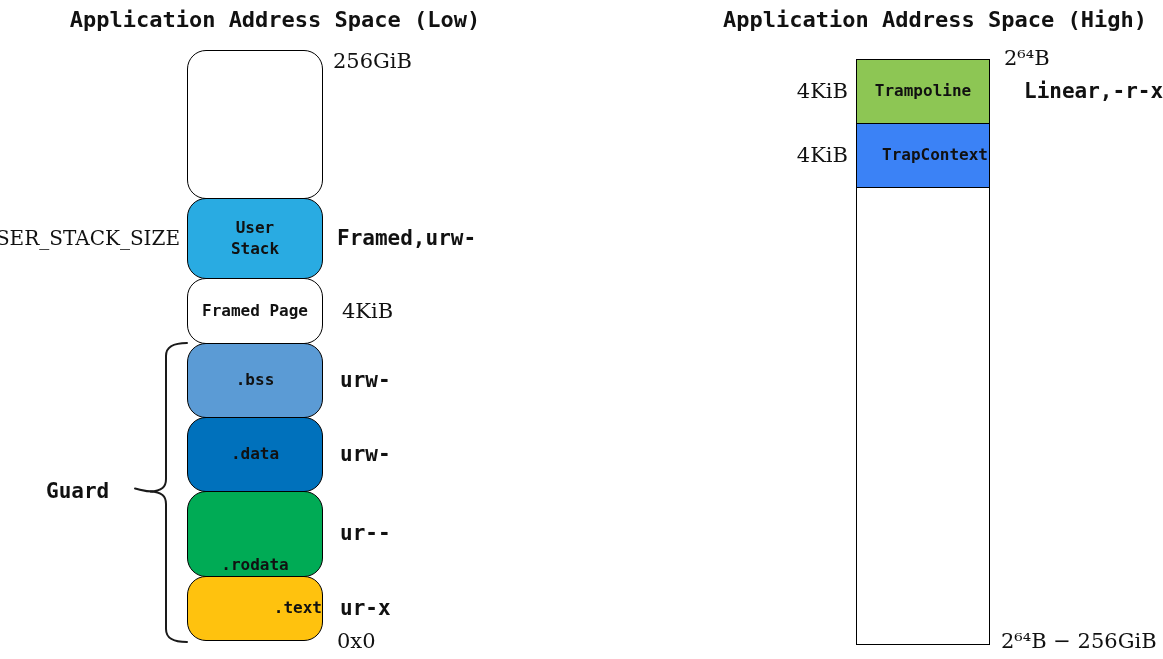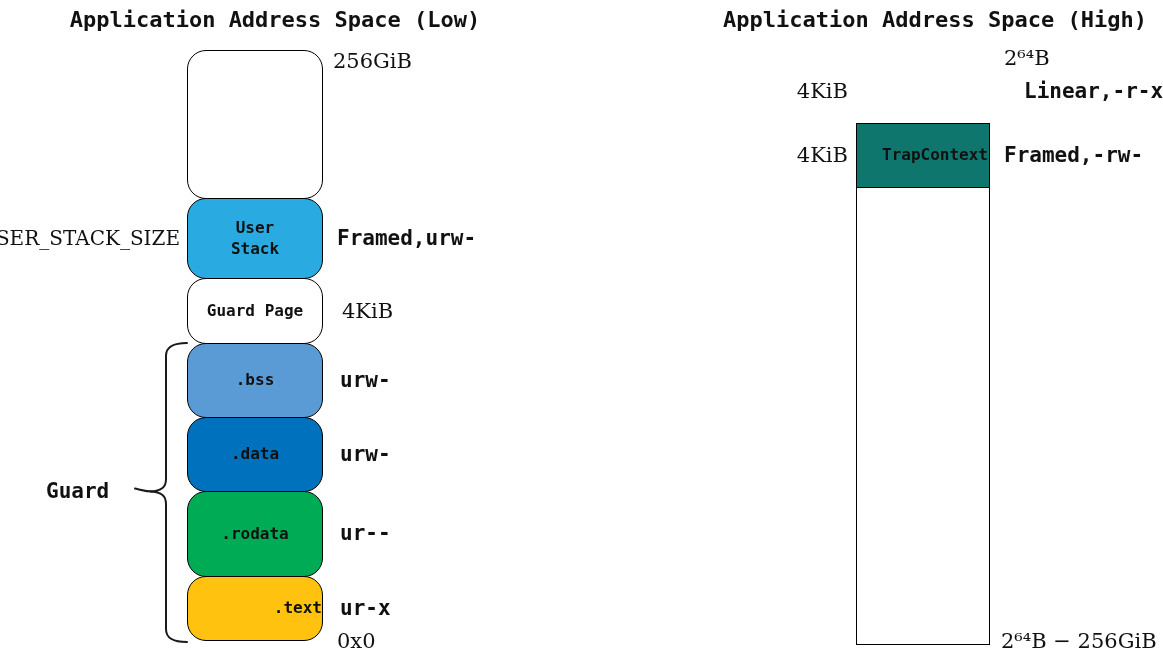--- a/index.html
+++ b/index.html
@@ -10,21 +10,21 @@
   .title-low{left:35px;width:480px;}
   .title-high{left:697px;width:476px;}
   .seg{position:absolute;box-sizing:border-box;border:1.6px solid #000;
        display:flex;align-items:center;justify-content:center;}
   .seg-label{font-family:"DejaVu Sans Mono",monospace;font-weight:600;font-size:16px;
              line-height:1.3;text-align:center;white-space:pre-line;color:#111;}
   .lseg{left:187px;width:136px;border-radius:19px;}
   .rseg{left:856px;width:134px;}
   .l0{top:50px;height:149px;}  .l1{top:198px;height:81px;}
   .l2{top:278px;height:66px;}  .l3{top:343px;height:75px;}
-  .l4{top:417px;height:75px;}  .l5{top:491px;height:86px;}
+  .l4{top:417px;height:75px;}  .l5{top:491px;height:86px;align-items:flex-end;}
   .l6{top:576px;height:65px;justify-content:flex-end;}
   .r0{top:59px;height:65px;}   .r1{top:123px;height:65px;}
   .r2{top:187px;height:458px;}
   .ann{position:absolute;transform:translateY(-50%);white-space:nowrap;}
   .mono{font-family:"DejaVu Sans Mono",monospace;font-weight:600;font-size:21px;}
   .serif{font-family:"DejaVu Serif","Liberation Serif",serif;font-weight:400;font-size:21px;}
   .brace{position:absolute;left:133px;top:340px;}
 </style>
 </head>
 <body>
@@ -35,21 +35,21 @@
   <div class="title title-high">Application Address Space (High)</div>
 
   <div class="seg lseg l0" style="background-color: rgb(255, 255, 255);">
     <span class="seg-label"></span>
   </div>
   <div class="seg lseg l1" style="background-color: rgb(41, 171, 226);">
     <span class="seg-label">User
 Stack</span>
   </div>
   <div class="seg lseg l2" style="background-color: rgb(255, 255, 255);">
-    <span class="seg-label">Guard Page</span>
+    <span class="seg-label">Framed Page</span>
   </div>
   <div class="seg lseg l3" style="background-color: rgb(91, 155, 213);">
     <span class="seg-label">.bss</span>
   </div>
   <div class="seg lseg l4" style="background-color: rgb(0, 113, 188);">
     <span class="seg-label">.data</span>
   </div>
   <div class="seg lseg l5" style="background-color: rgb(0, 171, 85);">
     <span class="seg-label">.rodata</span>
   </div>
@@ -67,28 +67,30 @@
   <div class="ann serif" style="left:337px;top:641px;">0x0</div>
 
   <div class="ann serif" style="right:983px;top:238px;font-size:20px;">USER_STACK_SIZE</div>
   <div class="ann mono" style="left:46px;top:491px;">Guard</div>
 
   <svg class="brace" width="56" height="305" viewBox="0 0 56 305">
     <path d="M54 3 C41 3 33 6 33 16 L33 139 C33 147 29 151 17 151.5 C29 152 33 156 33 164 L33 289 C33 299 41 302 54 302" fill="none" stroke="#1a1a1a" stroke-width="2" stroke-linecap="round"></path>
     <path d="M2 148.5 C9 150 12 151.5 20 151.5" fill="none" stroke="#1a1a1a" stroke-width="2" stroke-linecap="round"></path>
   </svg>
 
-  <div class="seg rseg r1" style="background-color: #0f766e; padding-left: 24px;">
+  <div class="seg rseg r0" style="background-color: rgb(141, 198, 84);">
+    <span class="seg-label">Trampoline</span>
+  </div>
+  <div class="seg rseg r1" style="background-color: #3b82f6; padding-left: 24px;">
     <span class="seg-label">TrapContext</span>
   </div>
   <div class="seg rseg r2" style="background-color: rgb(255, 255, 255);">
     <span class="seg-label"></span>
   </div>
 
   <div class="ann serif" style="right:315px;top:91px;">4KiB</div>
   <div class="ann serif" style="right:315px;top:155px;">4KiB</div>
 
   <div class="ann serif" style="left:1004px;top:58px;">2⁶⁴B</div>
   <div class="ann mono" style="left:1004px;top:91px;margin-left:20px;">Linear,-r-x</div>
-  <div class="ann mono" style="left:1004px;top:155px;">Framed,-rw-</div>
   <div class="ann serif" style="left:1001px;top:641px;">2⁶⁴B − 256GiB</div>
 
 </div>
 
 </body></html>

